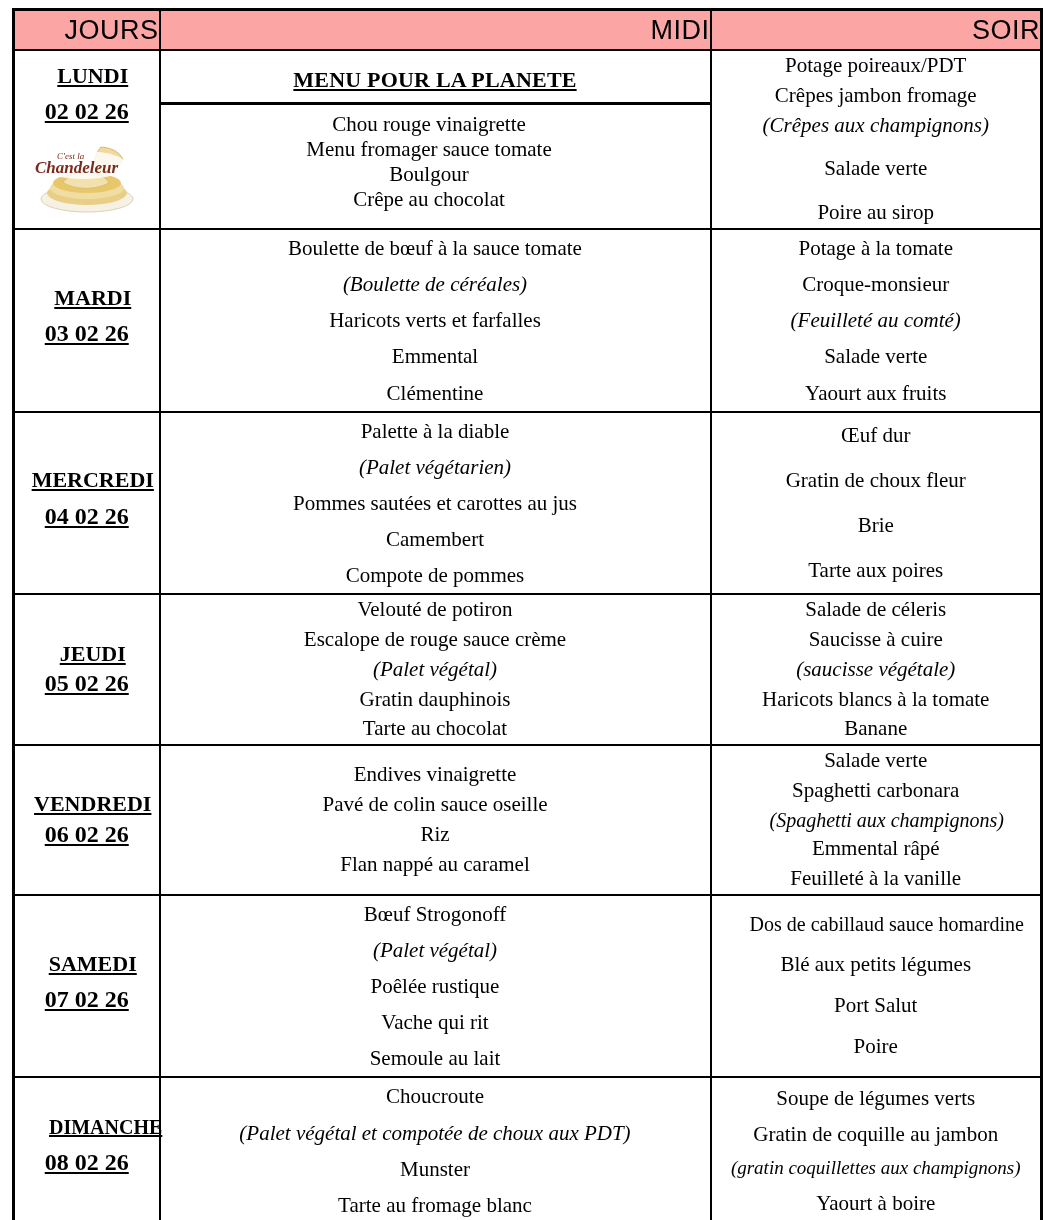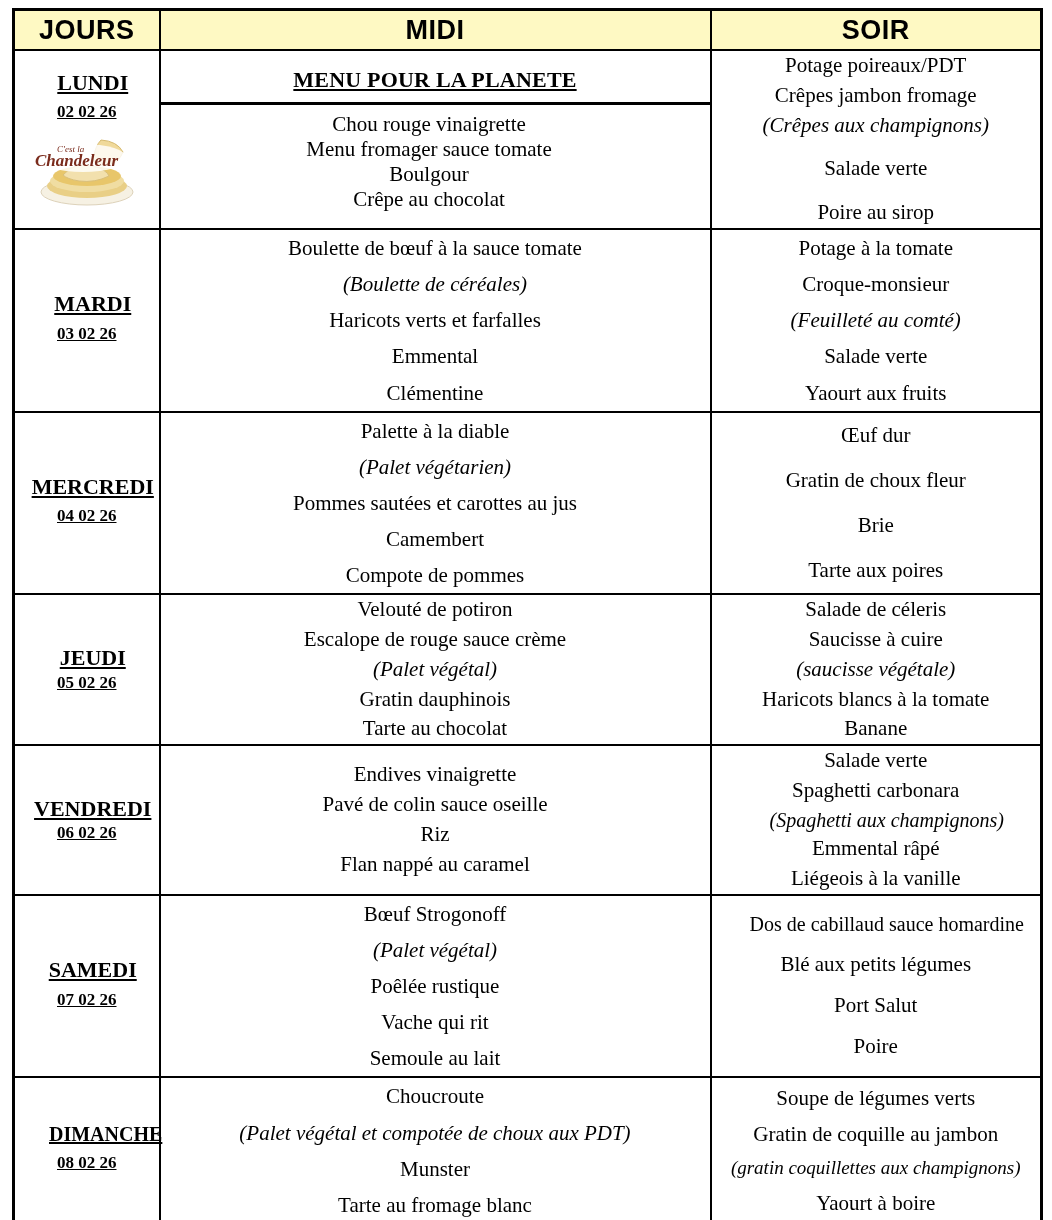--- a/index.html
+++ b/index.html
@@ -37,26 +37,26 @@
     vertical-align: middle;
   }
 
   
   col.c-jours { width: 146px; }
   col.c-midi  { width: 551px; }
   col.c-soir  { width: 331px; }
 
   
   thead th {
-    background: #fef9c3;
+    background: #fca5a5;
     font-family: "Liberation Sans", "DejaVu Sans", sans-serif;
-    font-weight: bold;
+    font-weight: normal;
     font-size: 27px;
     letter-spacing: 0.5px;
-    text-align: center;
+    text-align: right;
     height: 38px;
     line-height: 38px;
     border-top: 3px solid #000;
     border-bottom: 3px solid #000;
   }
 
   
   td.day {
     text-align: center;
     vertical-align: top;
@@ -65,21 +65,21 @@
   .day-name {
     font-weight: bold;
     font-size: 22px;
     text-decoration: underline;
     line-height: 1.25;
     white-space: nowrap;
     margin-left: 12px;
   }
   .day-date {
     font-weight: bold;
-    font-size: 17px;
+    font-size: 24px;
     text-decoration: underline;
     line-height: 1.9;
     white-space: nowrap;
   }
 
   
   .logo-wrap {
     margin: 6px auto 0 auto;
     width: 128px;
     height: 76px;
@@ -255,21 +255,21 @@
           <div class="line">Endives vinaigrette</div>
           <div class="line">Pavé de colin sauce oseille</div>
           <div class="line">Riz</div>
           <div class="line">Flan nappé au caramel</div>
         </td>
         <td class="meal">
           <div class="line">Salade verte</div>
           <div class="line">Spaghetti carbonara</div>
           <div class="line alt fit">(Spaghetti aux champignons)</div>
           <div class="line">Emmental râpé</div>
-          <div class="line">Liégeois à la vanille</div>
+          <div class="line">Feuilleté à la vanille</div>
         </td>
       </tr>
 
       <tr style="height:157px">
         <td class="day">
           <div class="day-name">SAMEDI</div>
           <div class="day-date">07 02 26</div>
         </td>
         <td class="meal loose">
           <div class="line">Bœuf Strogonoff</div>

